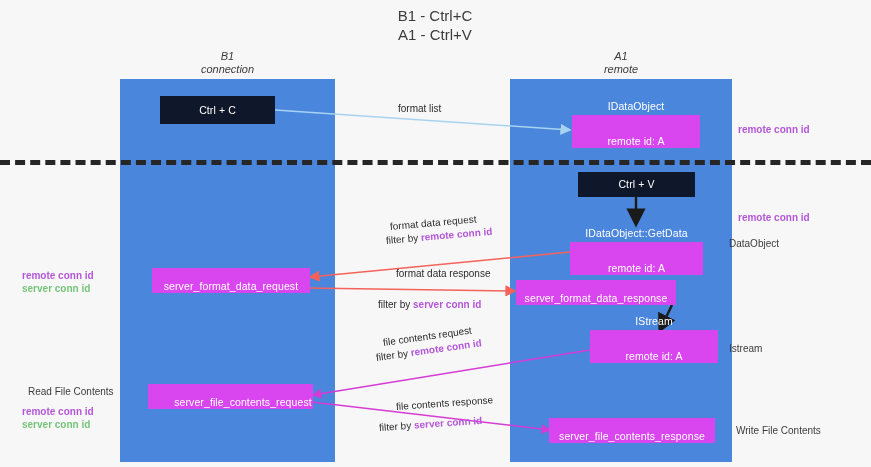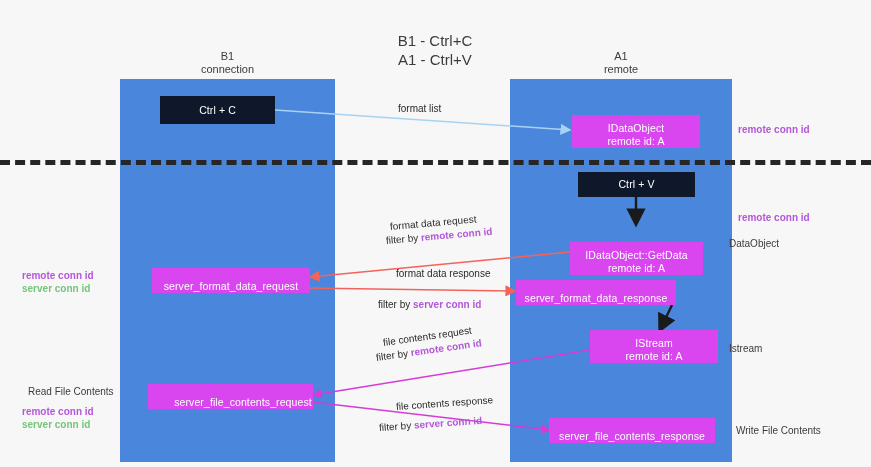--- a/index.html
+++ b/index.html
@@ -19,20 +19,21 @@
     position: absolute;
     background: #4a86dc;
   }
   .col-head {
     position: absolute;
     text-align: center;
     color: #3c3c3c;
     font-size: 11px;
     line-height: 13px;
     white-space: pre-line;
+    font-style: italic;
   }
   .title {
     position: absolute;
     text-align: center;
     color: #3c3c3c;
     font-size: 15px;
     line-height: 19px;
     white-space: pre-line;
   }
   .node {
@@ -43,21 +44,21 @@
     align-items: center;
     justify-content: center;
     color: #ffffff;
     font-size: 10.5px;
     line-height: 13px;
     text-align: center;
     letter-spacing: 0.1px;
   }
   .node.orange { background: #d946ef; justify-content: flex-end; }
   .node.green  { background: #0f172a; }
-  .node .l2 { font-size: 10.5px; }
+  .node .l2 { font-size: 10.5px; margin-top: 22px; }
   .side-label {
     position: absolute;
     font-size: 10px;
     line-height: 13px;
     color: #3c3c3c;
     white-space: nowrap;
   }
   .side-label.bold { font-weight: bold; }
   .purple { color: #b456d8; font-weight: bold; }
   .green-t { color: #74c47a; font-weight: bold; }
@@ -80,21 +81,21 @@
     width: 871px;
     height: 0;
     border-top: 5px dashed #262626;
   }
 </style>
 </head>
 <body>
 
 <div id="canvas">
 
-  <div class="title" style="left:335px; top:6px; width:200px;margin-top:25px;">B1 - Ctrl+C
+  <div class="title" style="left:335px; top:6px; width:200px;">B1 - Ctrl+C
 A1 - Ctrl+V</div>
 
   <div class="col-head" style="left:120px; top:50px; width:215px;">B1
 connection</div>
   <div class="col-head" style="left:510px; top:50px; width:222px;">A1
 remote</div>
 
   <div class="col-band" style="left:120px; top:79px; width:215px; height:383px;"></div>
   <div class="col-band" style="left:510px; top:79px; width:222px; height:383px;"></div>
 

